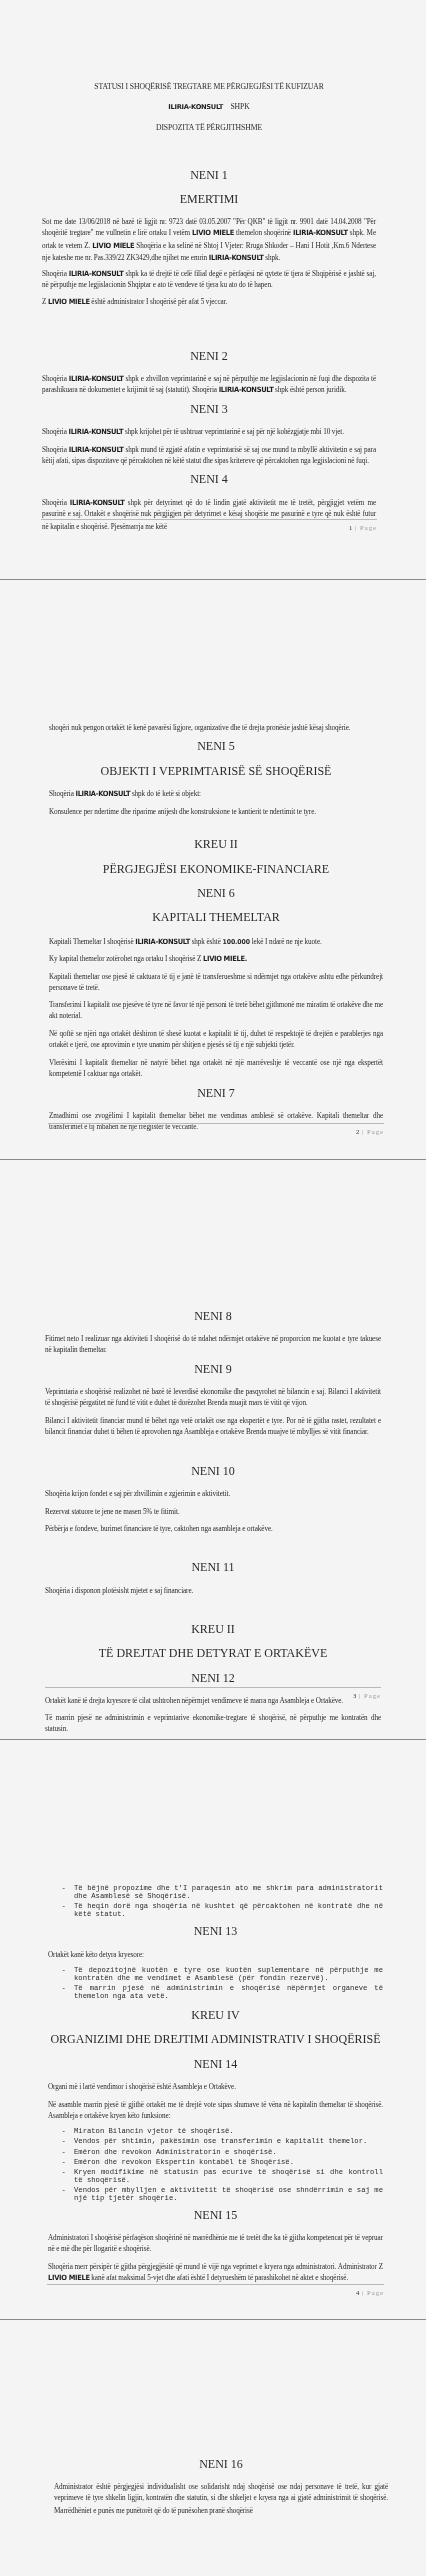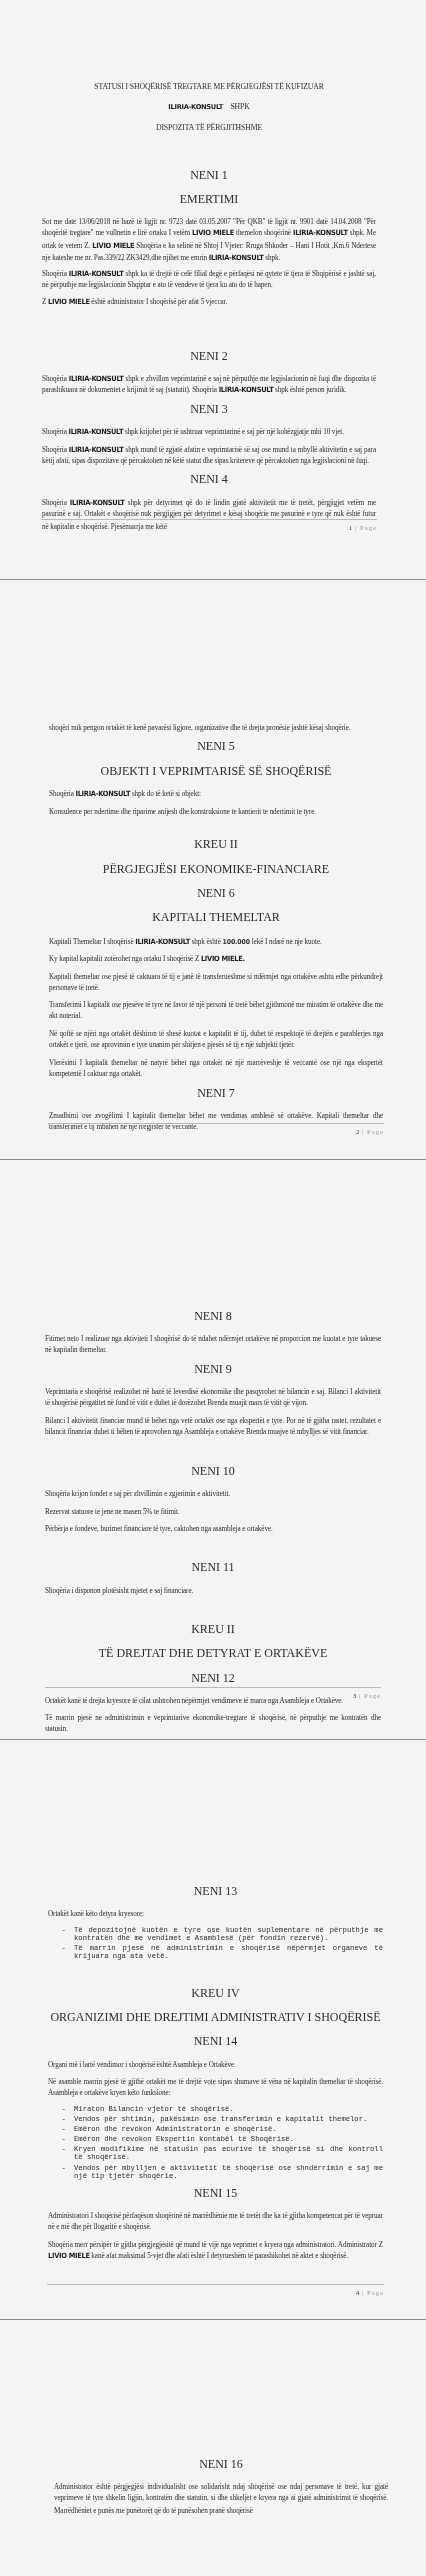--- a/index.html
+++ b/index.html
@@ -65,21 +65,21 @@
     <p class="p-text">shoqëri nuk pengon ortakët të kenë pavarësi ligjore, organizative dhe të drejta pronësie jashtë kësaj shoqërie.</p>
     <div class="center">NENI 5</div>
     <div class="center">OBJEKTI I VEPRIMTARISË SË SHOQËRISË</div>
     <p class="p-text"><span>Shoqëria </span><span class="co">ILIRIA-KONSULT</span><span> shpk do të ketë si objekt:</span></p>
     <p class="p-text" style="margin-bottom:20.6px;">Konsulence per ndertime dhe riparime anijesh dhe konstruksione te kantierit te ndertimit te tyre.</p>
     <div class="center">KREU II</div>
     <div class="center">PËRGJEGJËSI EKONOMIKE-FINANCIARE</div>
     <div class="center">NENI 6</div>
     <div class="center">KAPITALI THEMELTAR</div>
     <p class="p-text"><span>Kapitali Themeltar I shoqërisë </span><span class="co">ILIRIA-KONSULT</span><span> shpk është </span><span class="num">100.000</span><span> lekë I ndarë ne nje kuote.</span></p>
-    <p class="p-text"><span>Ky kapital kapitalit zotërohet nga ortaku I shoqërisë Z </span><span class="co">LIVIO MIELE</span><span class="co">.</span></p>
+    <p class="p-text"><span>Ky kapital themelor zotërohet nga ortaku I shoqërisë Z </span><span class="co">LIVIO MIELE</span><span class="co">.</span></p>
     <p class="p-text">Kapitali themeltar ose pjesë të caktuara të tij e janë të transferueshme si ndërmjet nga ortakëve ashtu edhe përkundrejt personave të tretë.</p>
     <p class="p-text">Transferimi I kapitalit ose pjesëve të tyre në favor të një personi të tretë bëhet gjithmonë me miratim të ortakëve dhe me akt noterial.</p>
     <p class="p-text">Në qoftë se njëri nga ortakët dëshiron të shesë kuotat e kapitalit të tij, duhet të respektojë të drejtën e parablerjes nga ortakët e tjerë, ose aprovimin e tyre unanim për shitjen e pjesës së tij e një subjekti tjetër.</p>
     <p class="p-text">Vlerësimi I kapitalit themeltar në natyrë bëhet nga ortakët në një marrëveshje të veccantë ose një nga ekspertët kompetentë I caktuar nga ortakët.</p>
     <div class="center">NENI 7</div>
     <p class="p-text">Zmadhimi ose zvogëlimi I kapitalit themeltar bëhet me vendimas amblesë së ortakëve. Kapitali themeltar dhe transferimet e tij mbahen në një rregjistër të veccantë.</p>
   </div>
   <div class="footer" style="top:543px; left:48px; right:42px;">
     <div class="rule"></div>
     <div class="pg"><b>2</b> | <span>Page</span></div>
@@ -109,25 +109,29 @@
     </ul>
   </div>
   <div class="footer" style="top:527px; left:45px; right:45px;">
     <div class="rule"></div>
     <div class="pg"><b>3</b> | <span>Page</span></div>
   </div>
 </div>
 
 <div class="page p4">
   <div class="content" style="top:144px;">
+    <ul class="dash">
+      <li>Të bëjnë propozime dhe t'I paraqesin ato me shkrim para administratorit dhe Asamblesë së Shoqërisë.</li>
+      <li>Të heqin dorë nga shoqëria në kushtet që përcaktohen në kontratë dhe në këtë statut.</li>
+    </ul>
     <div class="center">NENI 13</div>
     <p class="p-text">Ortakët kanë këto detyra kryesore:</p>
-    <ul class="dash" style="margin-bottom:26px;">
+    <ul class="dash" style="margin-bottom:8px;">
       <li>Të depozitojnë kuotën e tyre ose kuotën suplementare në përputhje me kontratën dhe me vendimet e Asamblesë (për fondin rezervë).</li>
-      <li>Të marrin pjesë në administrimin e shoqërisë nëpërmjet organeve të krijuara nga ata vetë.</li>
+      <li>Të marrin pjesë në administrimin e shoqërisë nëpërmjet organeve të themelon nga ata vetë.</li>
     </ul>
     <div class="center">KREU IV</div>
     <div class="center">ORGANIZIMI DHE DREJTIMI ADMINISTRATIV I SHOQËRISË</div>
     <div class="center">NENI 14</div>
     <p class="p-text">Organi më i lartë vendimor i shoqërisë është Asambleja e Ortakëve.</p>
     <p class="p-text">Në asamble marrin pjesë të gjithë ortakët me të drejtë vote sipas shumave të vëna në kapitalin themeltar të shoqërisë. Asambleja e ortakëve kryen këto funksione:</p>
     <ul class="dash">
       <li>Miraton Bilancin vjetor të shoqërisë.</li>
       <li>Vendos për shtimin, pakësimin ose transferimin e kapitalit themelor.</li>
       <li>Emëron dhe revokon Administratorin e shoqërisë.</li>

